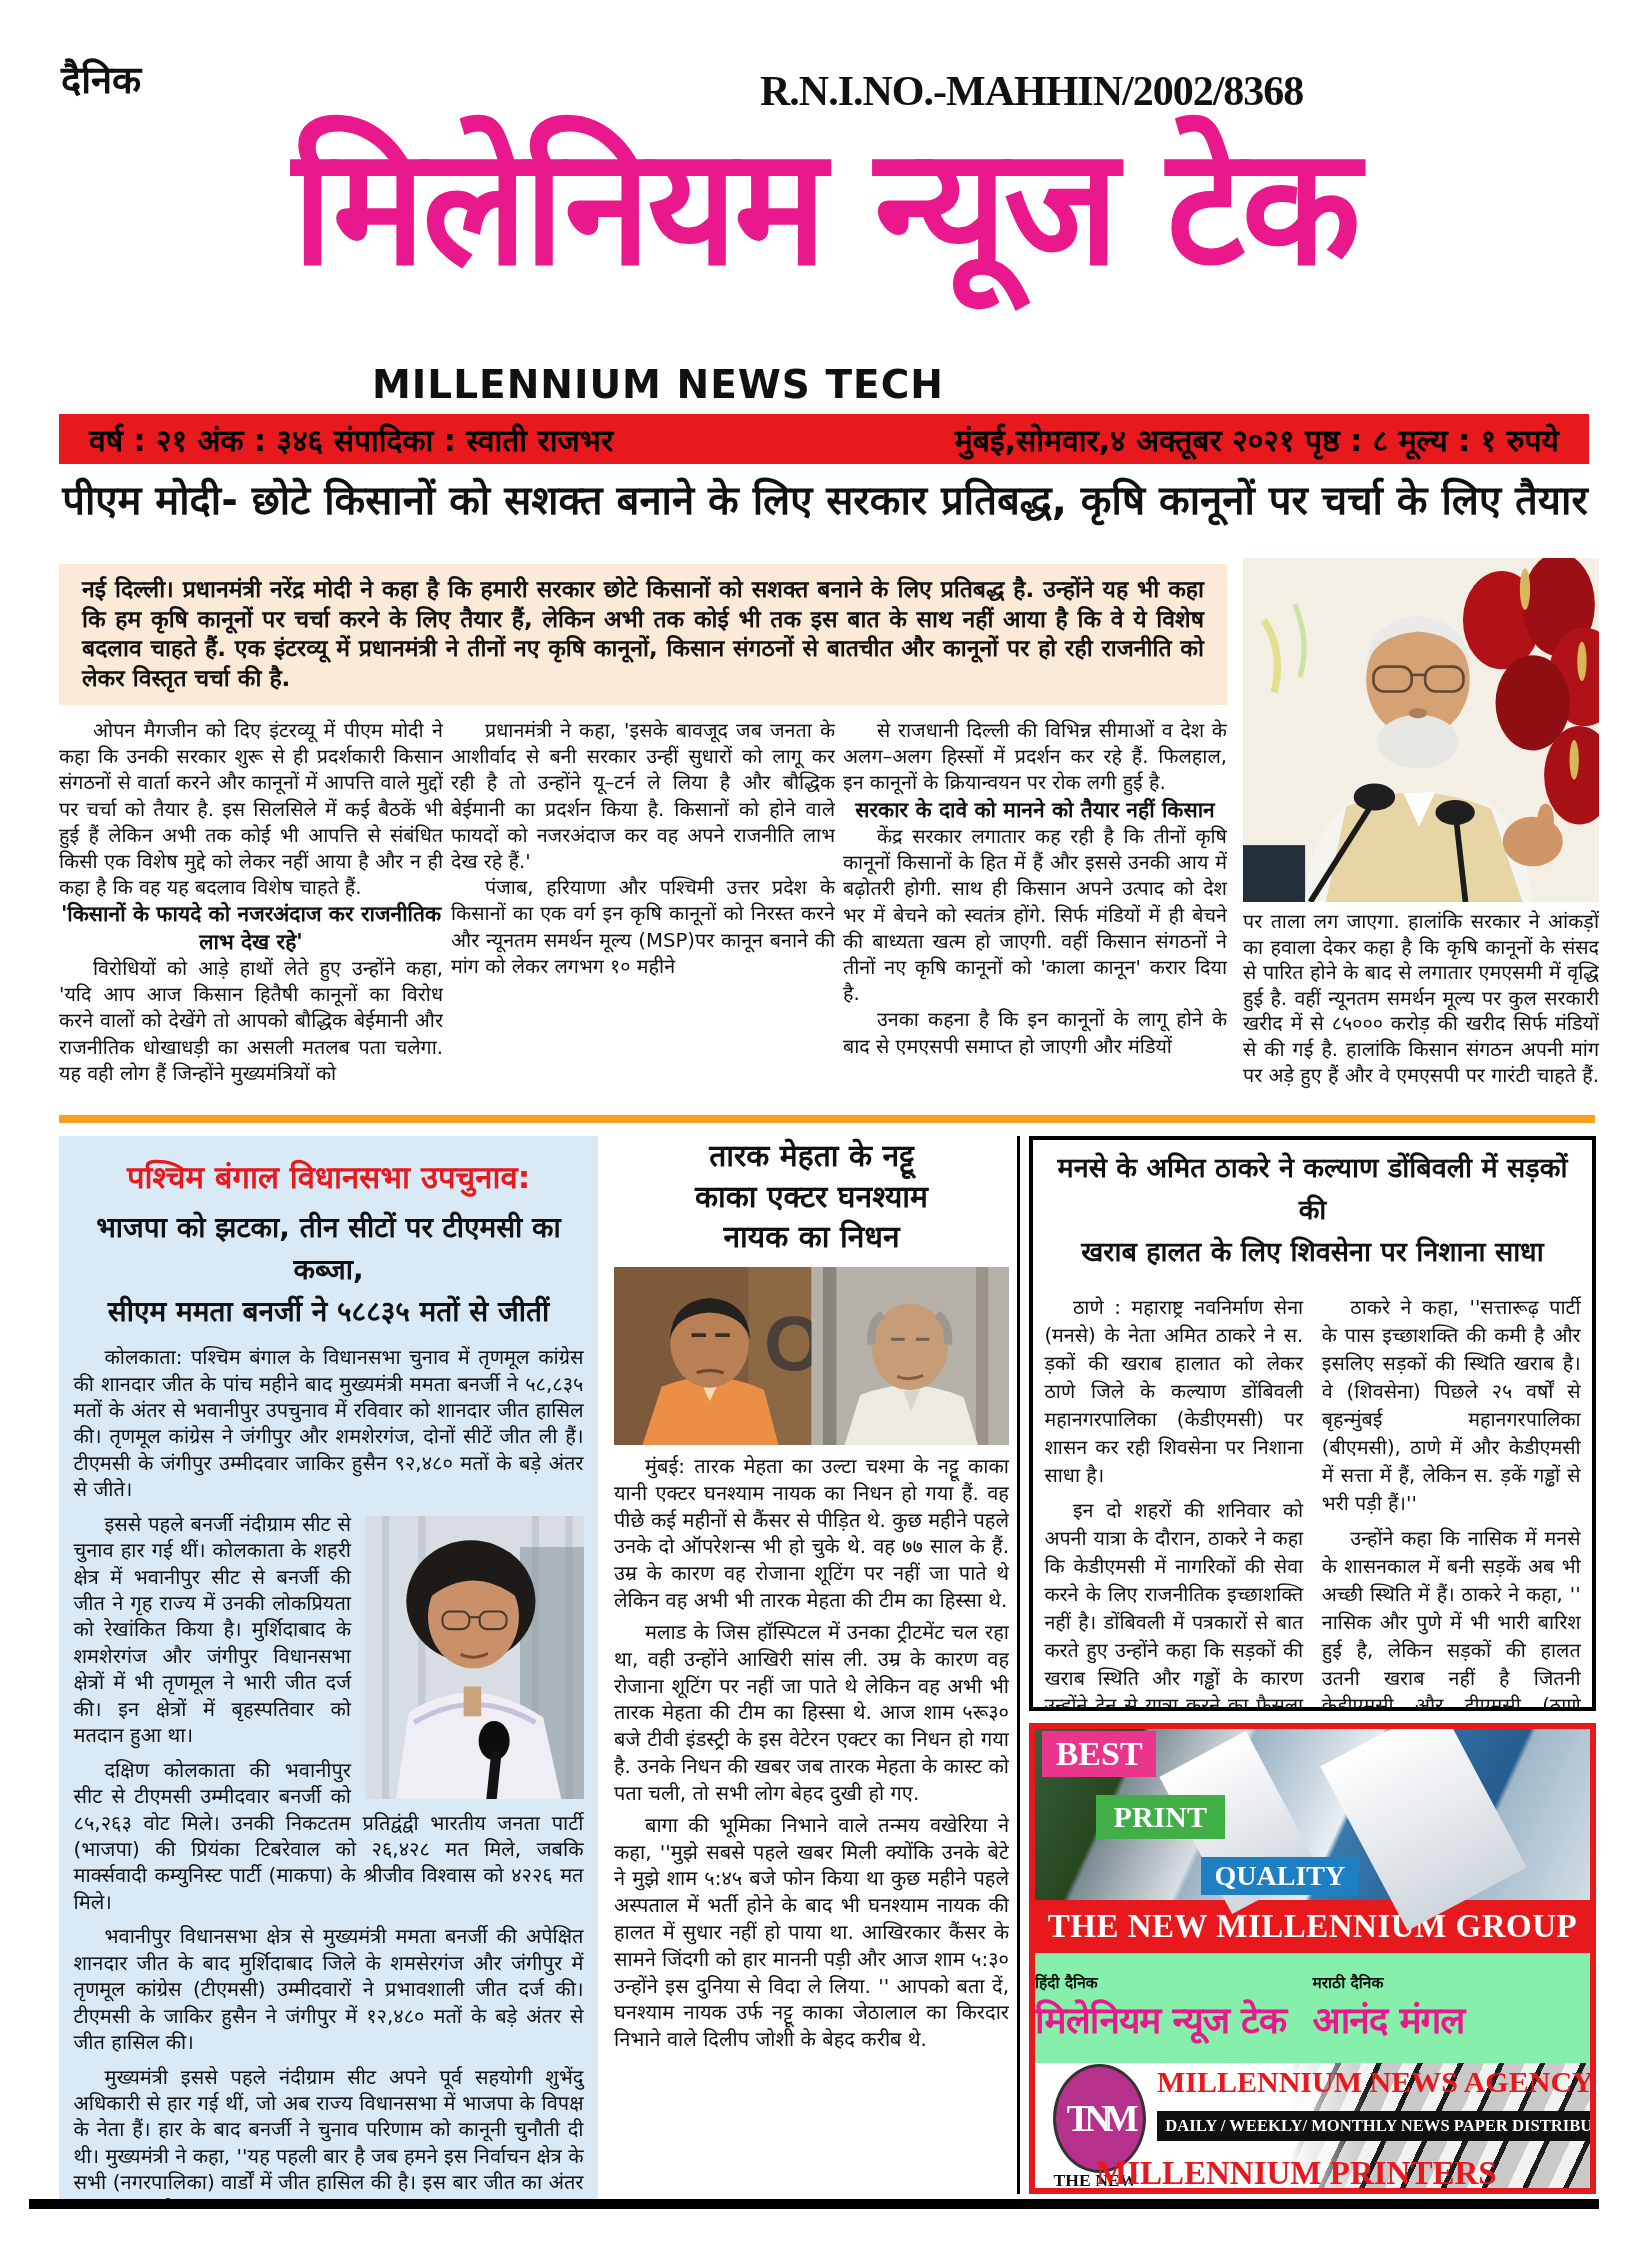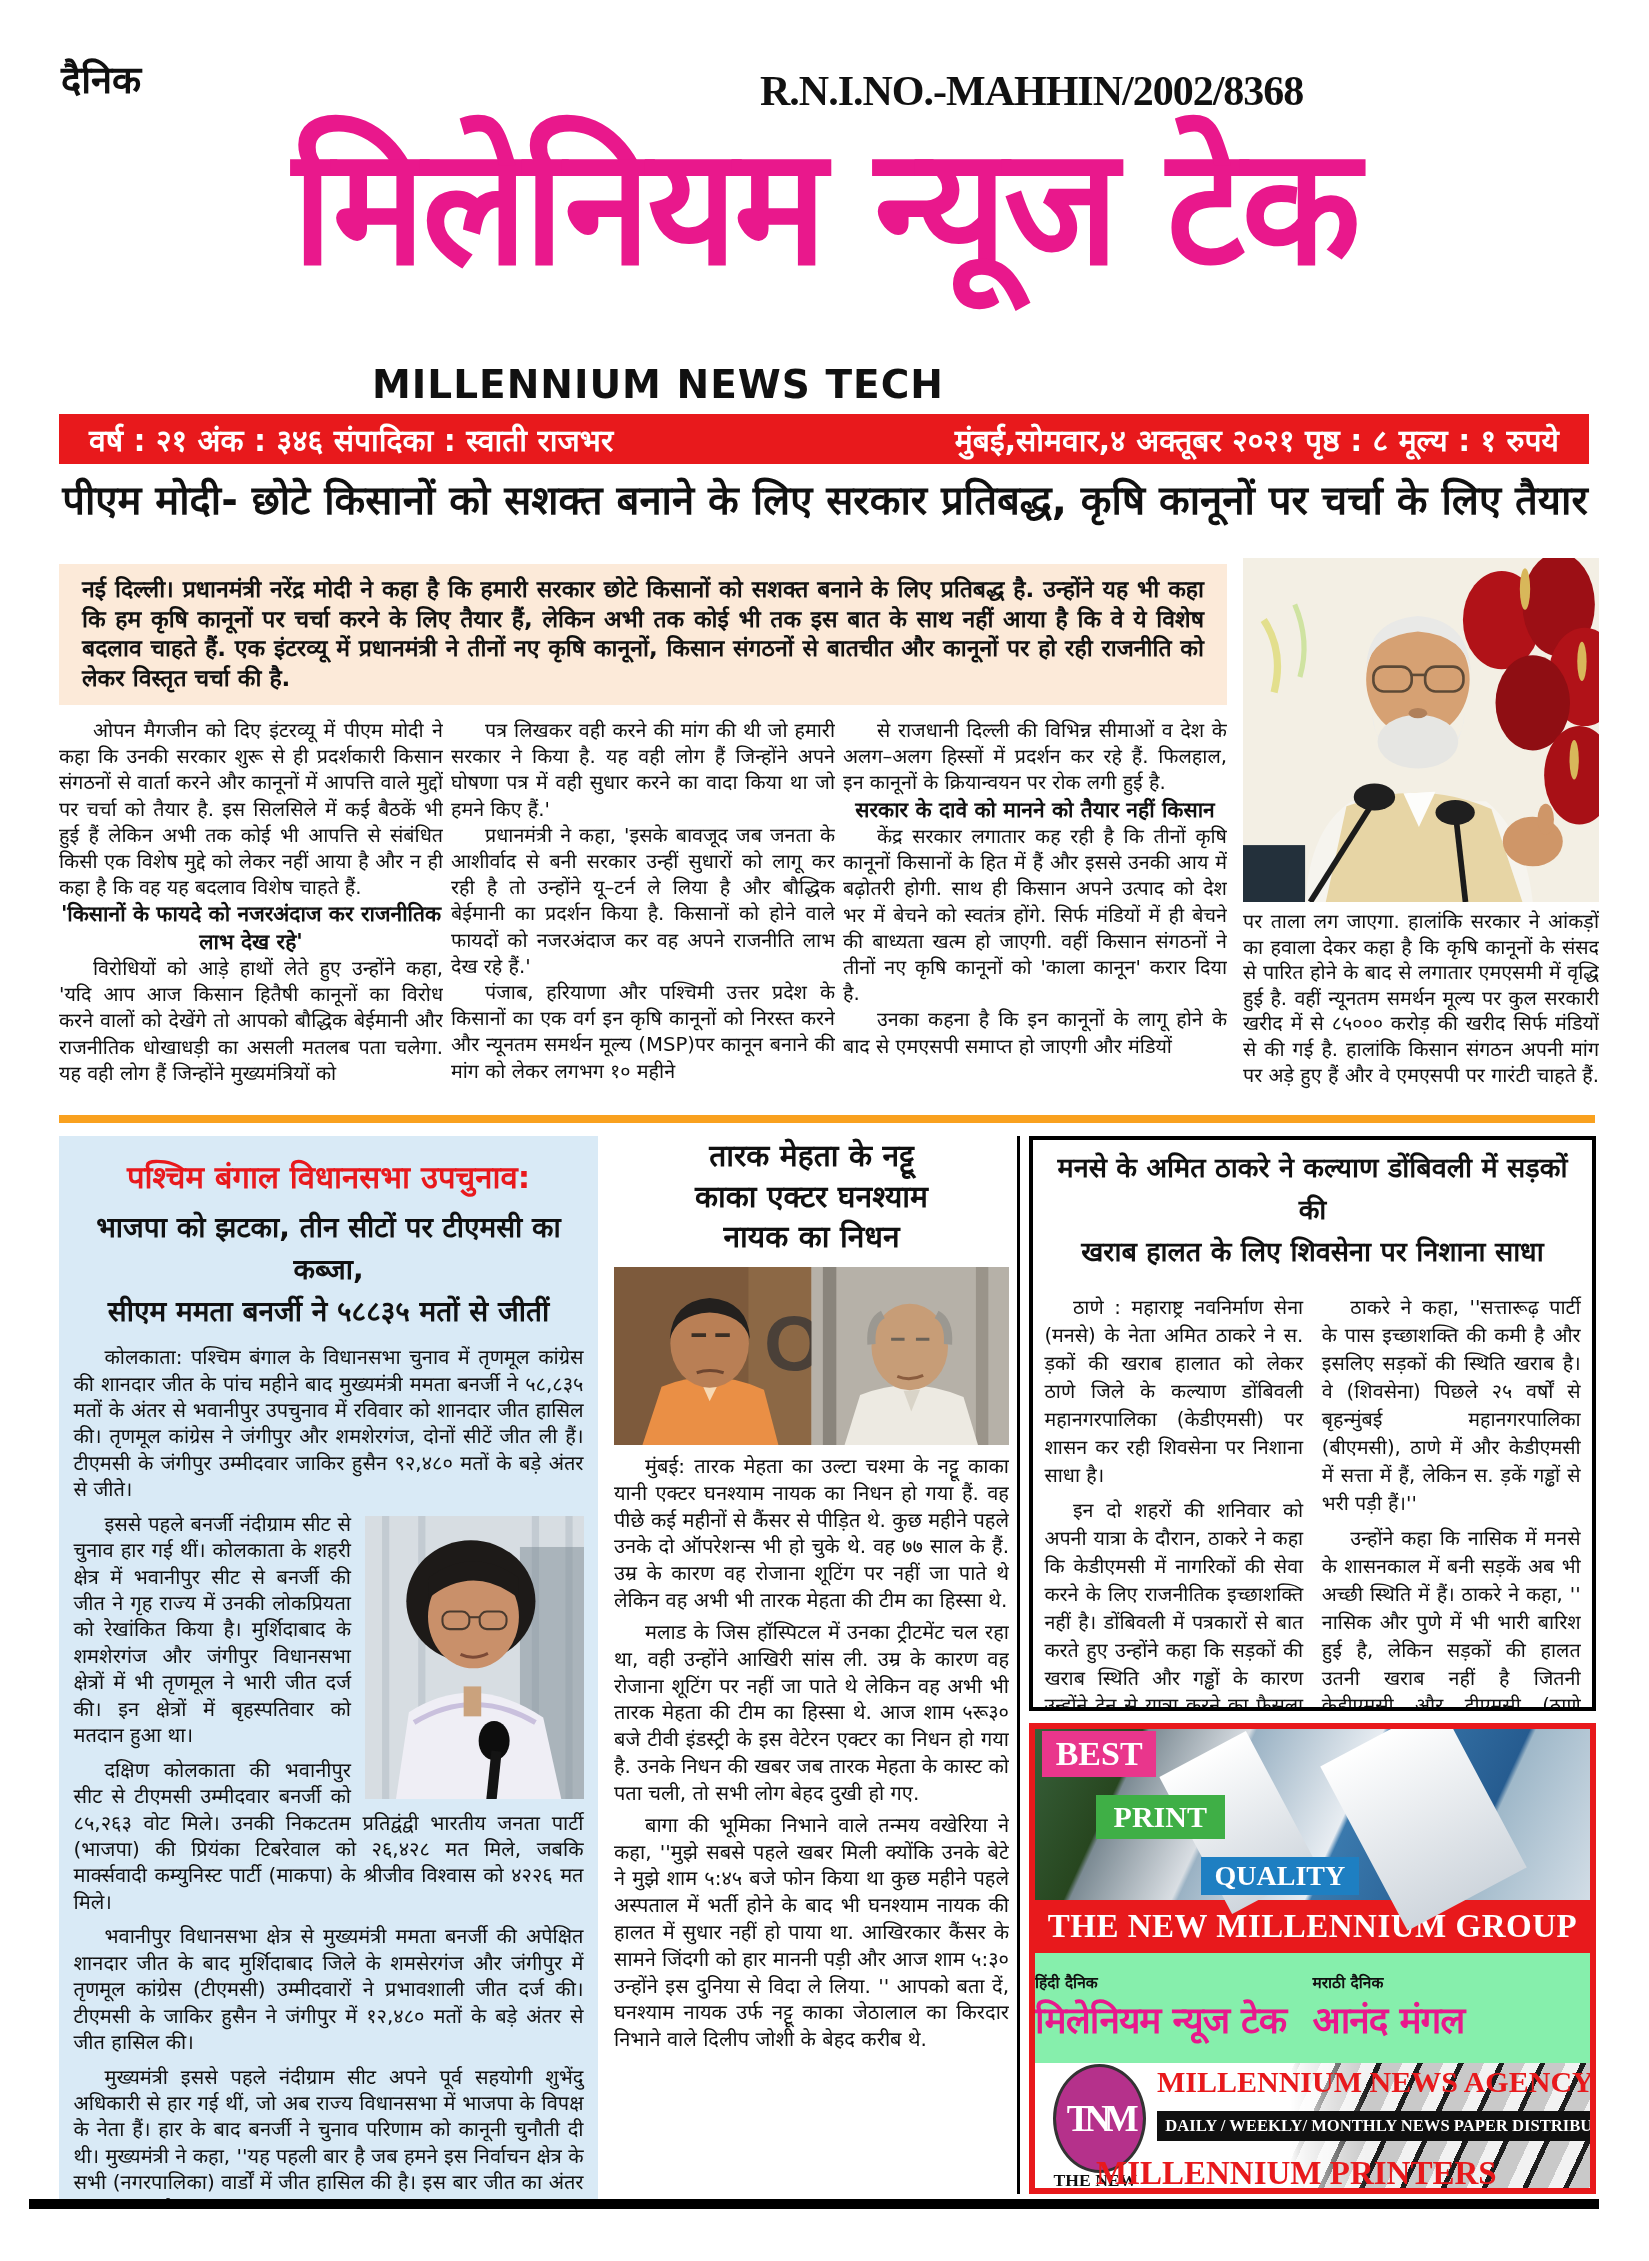--- a/index.html
+++ b/index.html
@@ -10,21 +10,21 @@
   .daily{position:absolute;left:61px;top:52px;font-size:38px;font-weight:bold;}
   .rni{position:absolute;left:760px;top:67px;font-size:42px;font-weight:bold;
        font-family:"Liberation Serif",serif;letter-spacing:-1px;}
   .mast-title{position:absolute;left:0;top:77px;width:100%;text-align:center;
        font-size:155px;font-weight:900;color:#e9188c;line-height:1.6;letter-spacing:-3.1px;
        transform:scaleY(1.05);transform-origin:top;white-space:nowrap;}
   .mast-sub{position:absolute;left:372px;top:362px;font-size:39px;font-weight:800;letter-spacing:1px;}
 
   
   .infobar{position:absolute;left:59px;top:414px;width:1530px;height:50px;background:#e8191c;
-       color:#ffffff;display:flex;justify-content:space-between;align-items:center;
+       color:#000000;display:flex;justify-content:space-between;align-items:center;
        padding:0 30px;box-sizing:border-box;font-size:30px;font-weight:bold;}
 
   
   .headline{position:absolute;left:0;top:471px;width:100%;text-align:center;
        font-size:40px;font-weight:800;white-space:nowrap;}
   .leadbox{position:absolute;left:59px;top:564px;width:1168px;background:#fcead9;
        box-sizing:border-box;padding:11.4px 23px;font-size:23px;font-weight:bold;
        line-height:1.28;text-align:justify;}
   .photo-modi{position:absolute;left:1243px;top:558px;width:356px;height:344px;}
 
@@ -156,21 +156,20 @@
       </g>
     </svg>
   </div>
 
   <div class="bcol" id="bcol1">
     <p>ओपन मैगजीन को दिए इंटरव्यू में पीएम मोदी ने कहा कि उनकी सरकार शुरू से ही प्रदर्शकारी किसान संगठनों से वार्ता करने और कानूनों में आपत्ति वाले मुद्दों पर चर्चा को तैयार है. इस सिलसिले में कई बैठकें भी हुई हैं लेकिन अभी तक कोई भी आपत्ति से संबंधित किसी एक विशेष मुद्दे को लेकर नहीं आया है और न ही कहा है कि वह यह बदलाव विशेष चाहते हैं.</p>
     <p class="bsub">'किसानों के फायदे को नजरअंदाज कर राजनीतिक लाभ देख रहे'</p>
     <p>विरोधियों को आड़े हाथों लेते हुए उन्होंने कहा, 'यदि आप आज किसान हितैषी कानूनों का विरोध करने वालों को देखेंगे तो आपको बौद्धिक बेईमानी और राजनीतिक धोखाधड़ी का असली मतलब पता चलेगा. यह वही लोग हैं जिन्होंने मुख्यमंत्रियों को</p>
   </div>
   <div class="bcol" id="bcol2">
-    <p>पत्र लिखकर वही करने की मांग की थी जो हमारी सरकार ने किया है. यह वही लोग हैं जिन्होंने अपने घोषणा पत्र में वही सुधार करने का वादा किया था जो हमने किए हैं.'</p>
     <p>प्रधानमंत्री ने कहा, 'इसके बावजूद जब जनता के आशीर्वाद से बनी सरकार उन्हीं सुधारों को लागू कर रही है तो उन्होंने यू–टर्न ले लिया है और बौद्धिक बेईमानी का प्रदर्शन किया है. किसानों को होने वाले फायदों को नजरअंदाज कर वह अपने राजनीति लाभ देख रहे हैं.'</p>
     <p>पंजाब, हरियाणा और पश्चिमी उत्तर प्रदेश के किसानों का एक वर्ग इन कृषि कानूनों को निरस्त करने और न्यूनतम समर्थन मूल्य (MSP)पर कानून बनाने की मांग को लेकर लगभग १० महीने</p>
   </div>
   <div class="bcol" id="bcol3">
     <p>से राजधानी दिल्ली की विभिन्न सीमाओं व देश के अलग–अलग हिस्सों में प्रदर्शन कर रहे हैं. फिलहाल, इन कानूनों के क्रियान्वयन पर रोक लगी हुई है.</p>
     <p class="bsub">सरकार के दावे को मानने को तैयार नहीं किसान</p>
     <p>केंद्र सरकार लगातार कह रही है कि तीनों कृषि कानूनों किसानों के हित में हैं और इससे उनकी आय में बढ़ोतरी होगी. साथ ही किसान अपने उत्पाद को देश भर में बेचने को स्वतंत्र होंगे. सिर्फ मंडियों में ही बेचने की बाध्यता खत्म हो जाएगी. वहीं किसान संगठनों ने तीनों नए कृषि कानूनों को 'काला कानून' करार दिया है.</p>
     <p>उनका कहना है कि इन कानूनों के लागू होने के बाद से एमएसपी समाप्त हो जाएगी और मंडियों</p>
   </div>
   <div id="bcol4">

